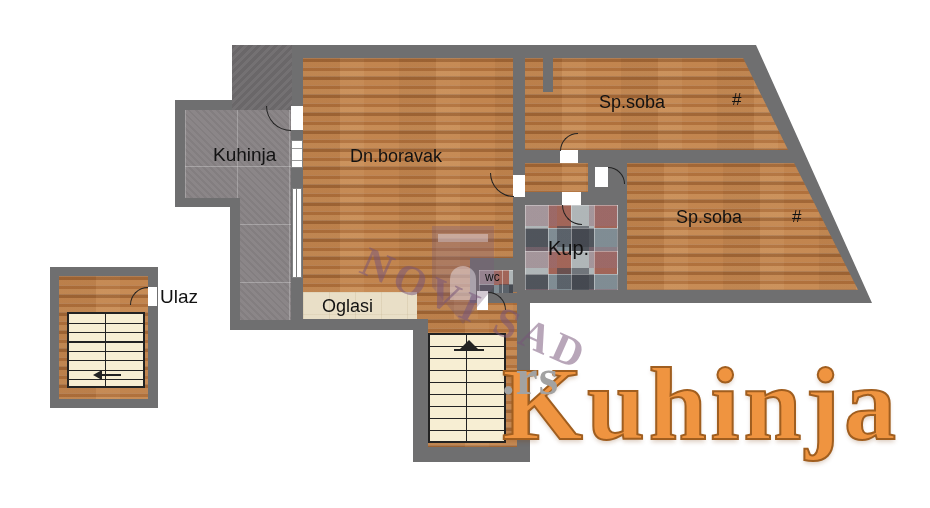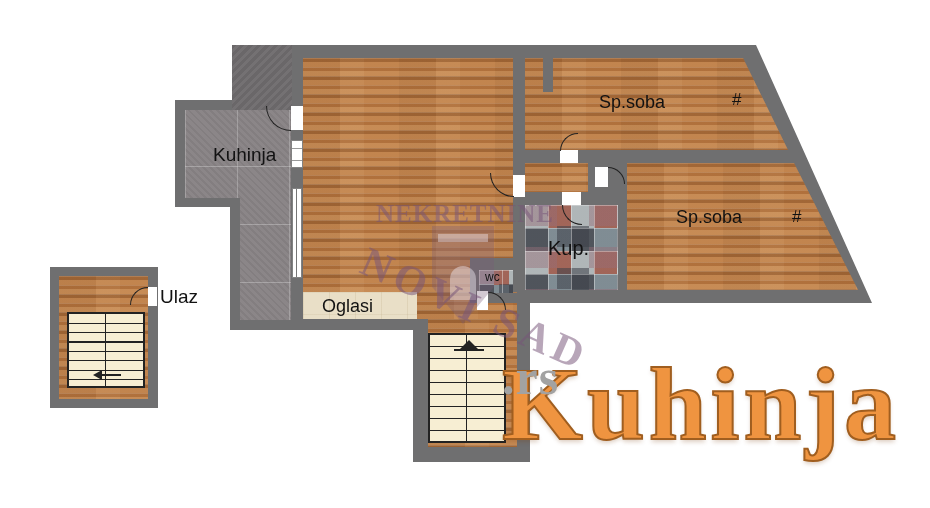--- a/index.html
+++ b/index.html
@@ -133,28 +133,28 @@
 
   <div class="wall" style="left:50px;top:267px;width:108px;height:141px;"></div>
   <div class="wood" style="left:59px;top:276px;width:89px;height:123px;"></div>
   <div class="stairsbox small" style="left:67px;top:312px;width:78px;height:76px;">
     <div class="tri-left" style="left:24px;bottom:6px;"></div>
     <div class="hline" style="left:32px;bottom:10px;width:20px;"></div>
   </div>
   <div class="gap" style="left:148px;top:287px;width:9px;height:19px;"></div>
   <div class="arc tl" style="left:130px;top:287px;width:18px;height:18px;"></div>
 
-  <div class="wm" style="left:335px;top:200px;width:260px;font-size:25px;letter-spacing:1px;">NEKRETNINE</div>
   <div class="shield">
     <div class="shield-band"></div>
     <div class="shield-arch"></div>
   </div>
   <div class="wm" style="left:325px;top:285px;width:300px;font-size:42px;letter-spacing:5px;transform:rotate(24deg);">NOVI SAD</div>
 
   <div class="room-label" style="left:213px;top:144px;font-size:19px;">Kuhinja</div>
+  <div class="room-label" style="left:350px;top:146px;font-size:18px;">Dn.boravak</div>
   <div class="room-label" style="left:599px;top:92px;font-size:18px;">Sp.soba</div>
   <div class="room-label" style="left:732px;top:90px;font-size:17px;">#</div>
   <div class="room-label" style="left:676px;top:207px;font-size:18px;">Sp.soba</div>
   <div class="room-label" style="left:792px;top:207px;font-size:17px;">#</div>
   <div class="room-label" style="left:548px;top:237px;font-size:20px;">Kup.</div>
   <div class="room-label" style="left:485px;top:270px;font-size:12px;">wc</div>
   <div class="room-label" style="left:322px;top:296px;font-size:18px;">Oglasi</div>
   <div class="room-label" style="left:160px;top:286px;font-size:19px;">Ulaz</div>
 
   <div class="logo">

